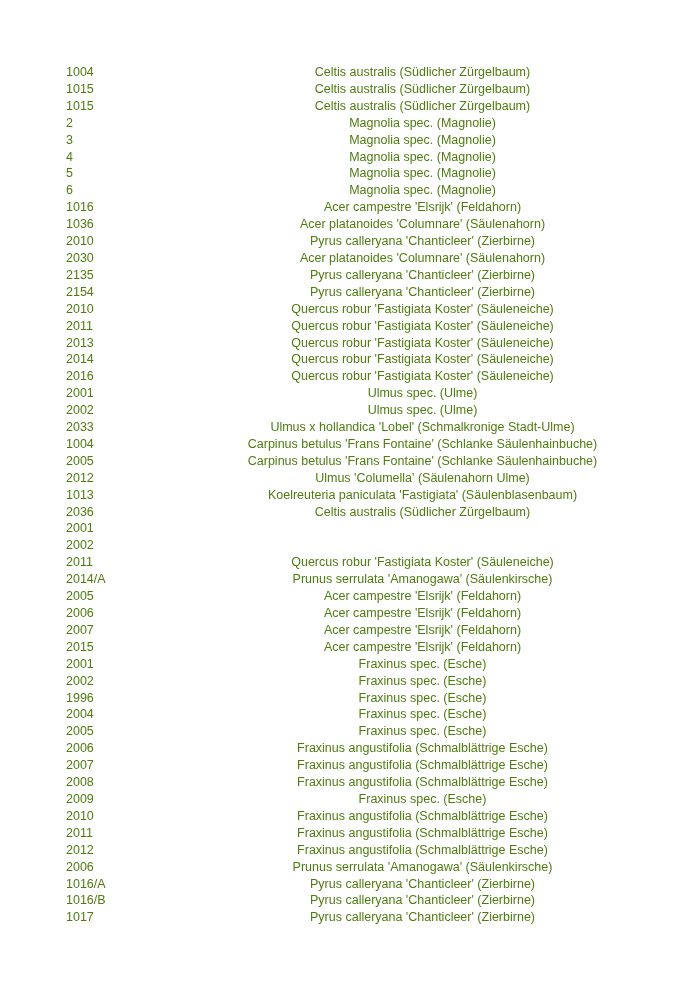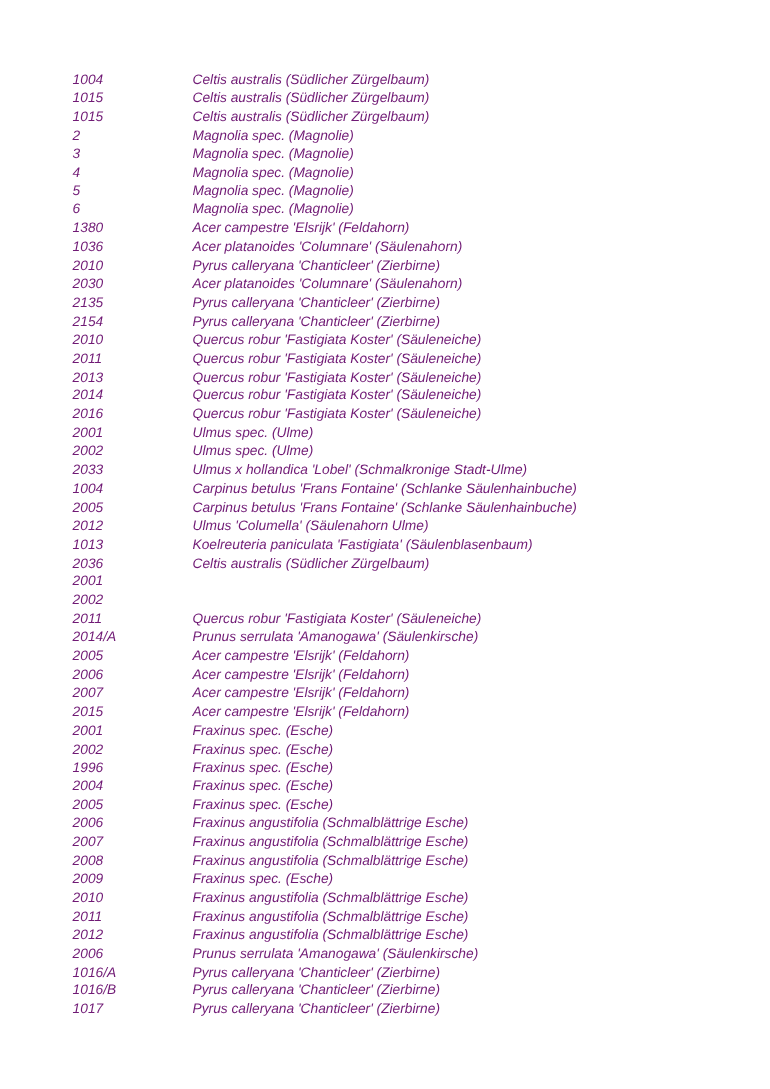--- a/index.html
+++ b/index.html
@@ -21,30 +21,30 @@
     background: #ffffff;
   }
   .tree-list {
     display: block;
   }
   .row {
     display: flex;
     align-items: baseline;
     font-size: 12.5px;
     line-height: 16.9px;
-    color: #701a75;
+    color: #4d7c0f;
     white-space: nowrap;
-    font-style: italic;
   }
   .cell-id {
     flex: 0 0 109px;
     width: 109px;
   }
   .cell-species {
     flex: 1 1 auto;
+    text-align: center;
   }
 </style>
 </head>
 <body>
 
 <div class="page">
   <div class="tree-list">
       <div class="row">
         <div class="cell-id">1004</div>
         <div class="cell-species">Celtis australis (Südlicher Zürgelbaum)</div>
@@ -71,21 +71,21 @@
       </div>
       <div class="row">
         <div class="cell-id">5</div>
         <div class="cell-species">Magnolia spec. (Magnolie)</div>
       </div>
       <div class="row">
         <div class="cell-id">6</div>
         <div class="cell-species">Magnolia spec. (Magnolie)</div>
       </div>
       <div class="row">
-        <div class="cell-id">1380</div>
+        <div class="cell-id">1016</div>
         <div class="cell-species">Acer campestre 'Elsrijk' (Feldahorn)</div>
       </div>
       <div class="row">
         <div class="cell-id">1036</div>
         <div class="cell-species">Acer platanoides 'Columnare' (Säulenahorn)</div>
       </div>
       <div class="row">
         <div class="cell-id">2010</div>
         <div class="cell-species">Pyrus calleryana 'Chanticleer' (Zierbirne)</div>
       </div>

